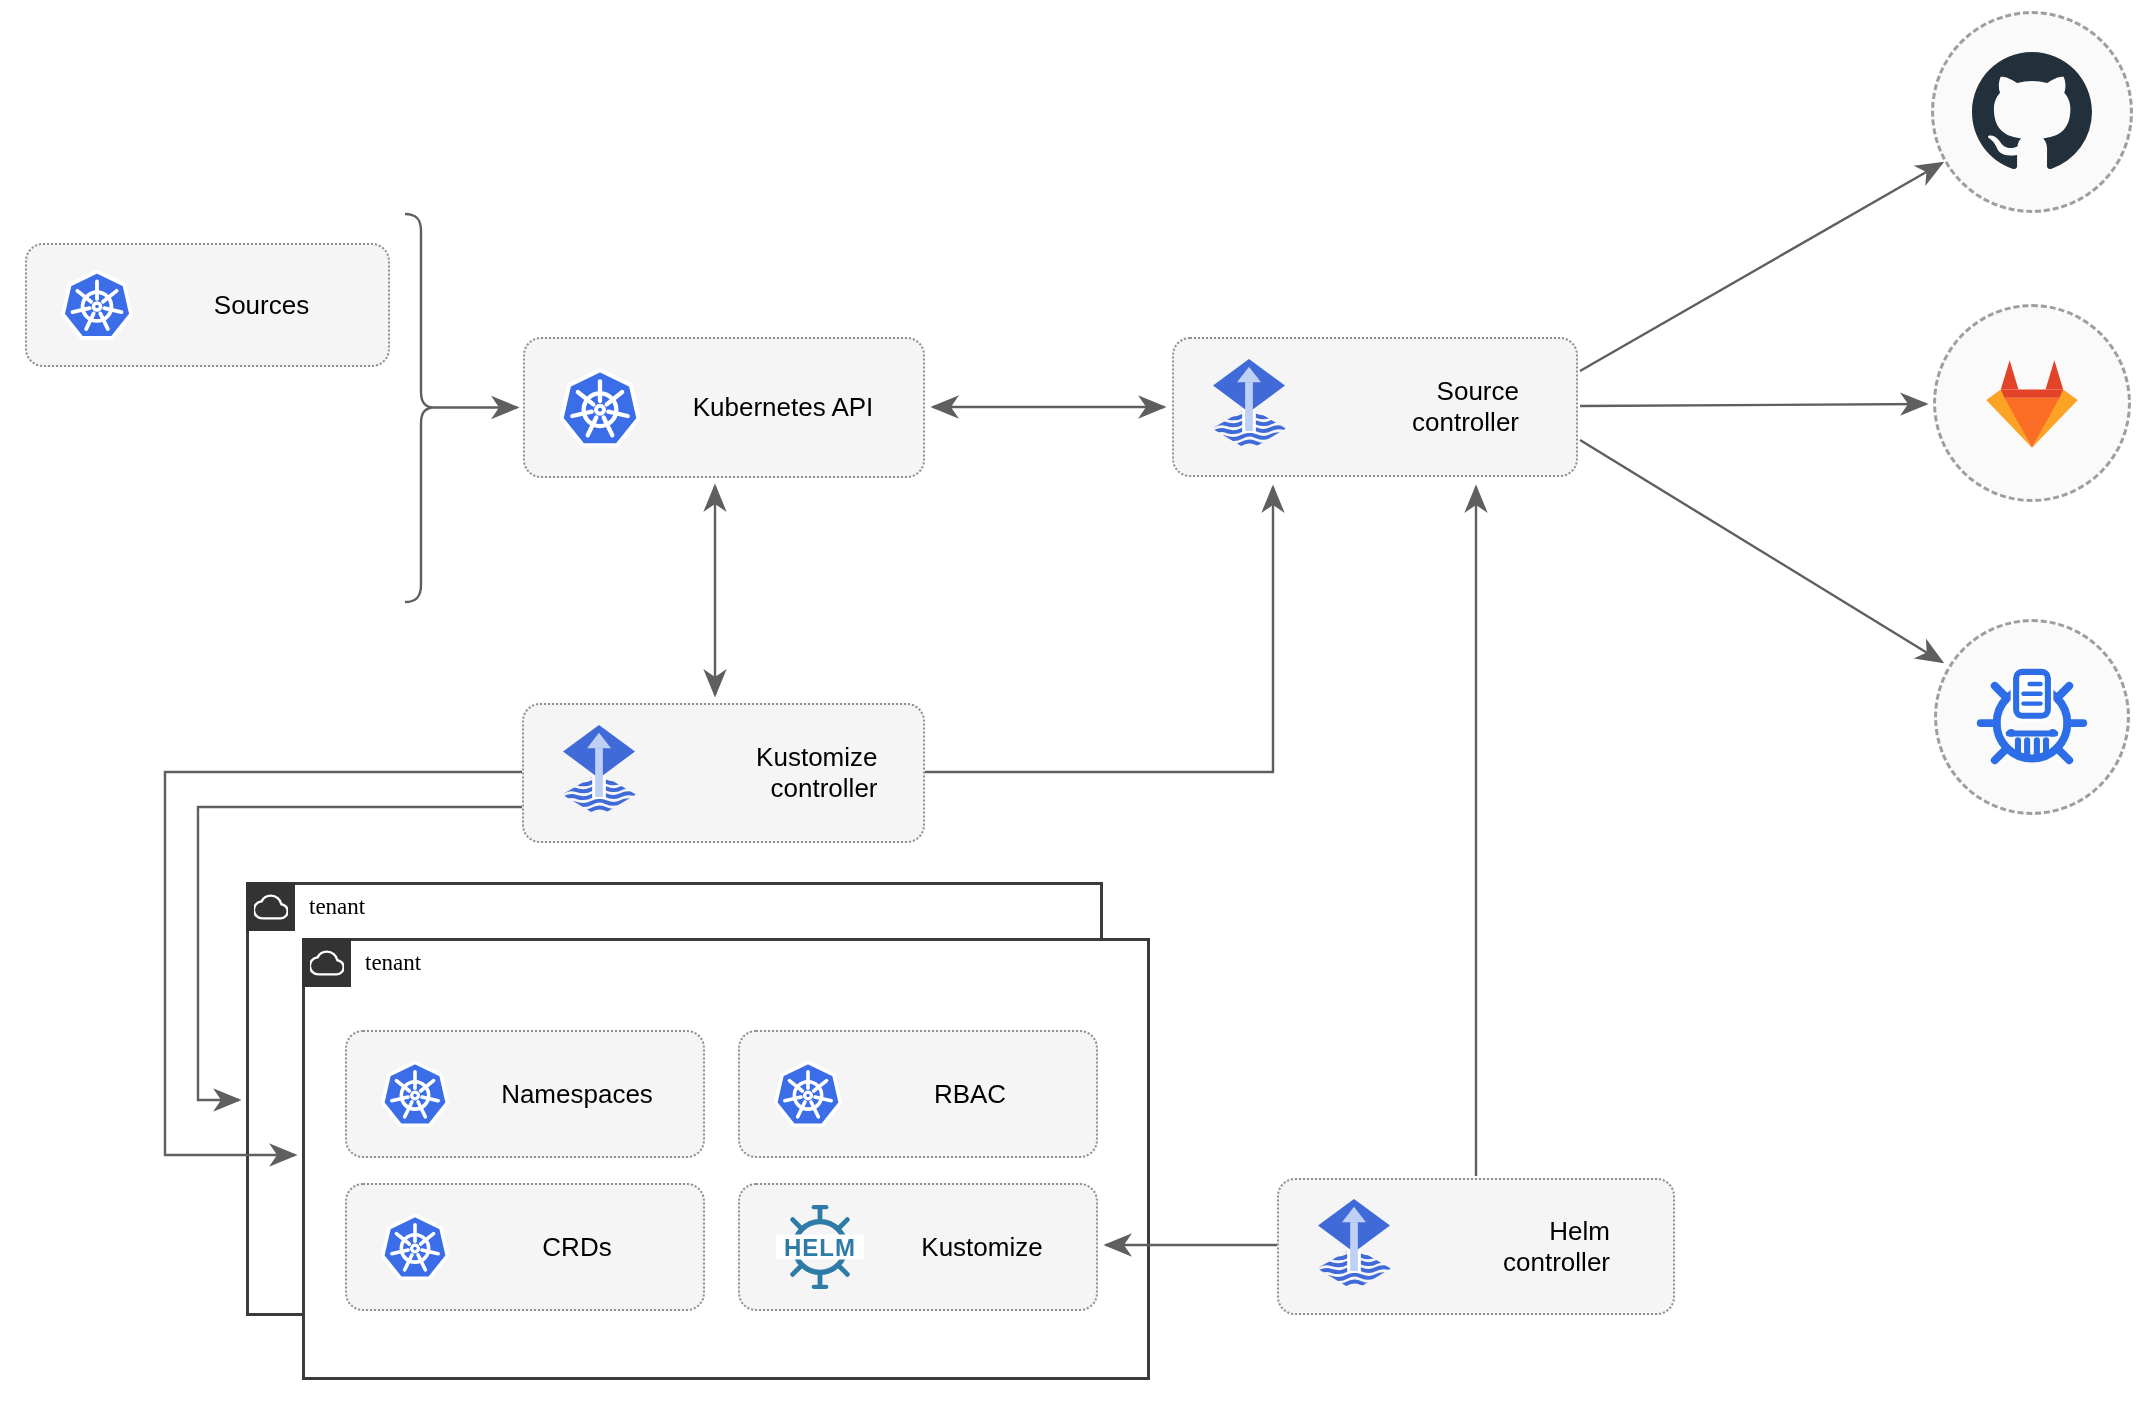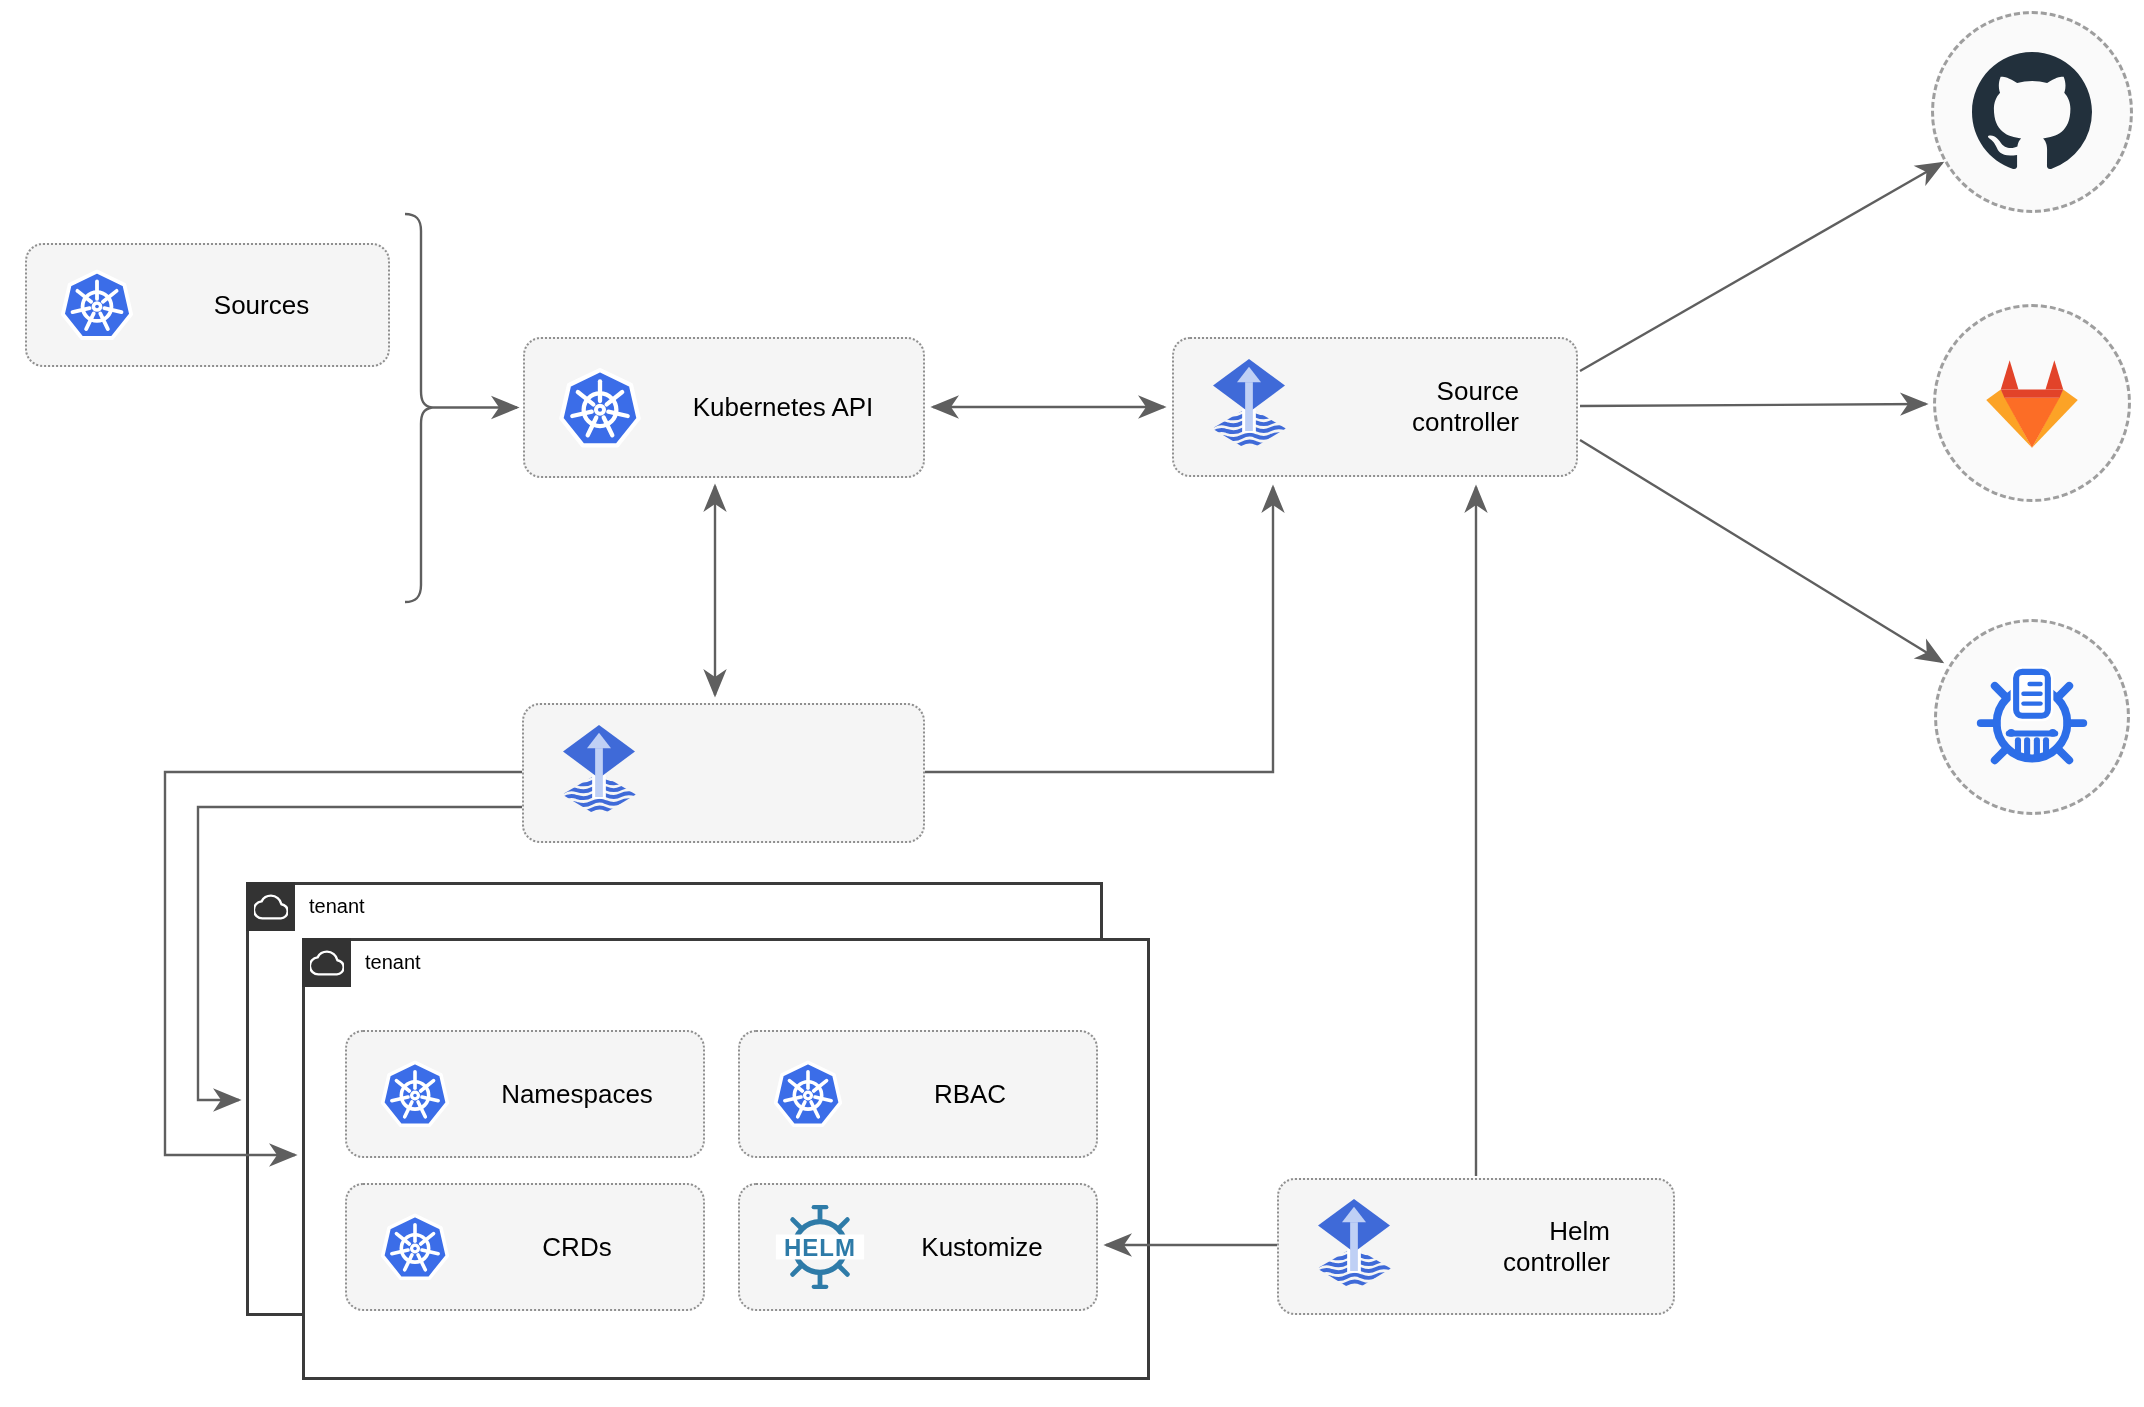--- a/index.html
+++ b/index.html
@@ -20,21 +20,21 @@
   .node .nlabel{flex:1;display:flex;align-items:center;justify-content:center;
         font-size:26px;line-height:1.18;color:var(--label-color);text-align:right;}
   .nlabel span{display:inline-block;}
   .w170{width:170px;} .w190{width:190px;} .w150{width:150px;}
   .tenant{position:absolute;background:#ffffff;border:3px solid var(--tenant-border);box-sizing:border-box;}
   .tenant-back{left:246px;top:882px;width:857px;height:434px;z-index:2;}
   .tenant-front{left:302px;top:938px;width:848px;height:442px;z-index:3;}
   .tab{position:absolute;left:-3px;top:-3px;width:49px;height:49px;background:var(--tenant-tab-bg);
        display:flex;align-items:center;justify-content:center;}
   .tenant-label{position:absolute;left:60px;top:-3px;height:49px;display:flex;align-items:center;
-       font-size:20px;color:#000;}
+       font-size:23px;color:#000;font-family:Liberation Serif, serif;}
   .ext-circle{position:absolute;background:var(--circle-fill);border:3px dashed var(--circle-border);
        border-radius:50%;display:flex;align-items:center;justify-content:center;z-index:2;box-sizing:border-box;}
   svg.icon{flex:0 0 auto;display:block;}
 </style>
 </head>
 <body>
 
 <div class="canvas">
 
   <svg width="0" height="0" style="position:absolute">
@@ -140,20 +140,23 @@
       </svg>
     <div class="nlabel">
         <span class="w170">Source controller</span>
       </div>
   </div>
 
   <div class="node" style="left:522px;top:703px;width:403px;height:140px">
     <svg class="icon" width="86" height="96" viewBox="0 0 100 112">
         <use href="#flux"></use>
       </svg>
+    <div class="nlabel">
+        <span class="w190">Kustomize controller</span>
+      </div>
   </div>
 
   <div class="node" style="left:1277px;top:1178px;width:398px;height:137px">
     <svg class="icon" width="86" height="96" viewBox="0 0 100 112">
         <use href="#flux"></use>
       </svg>
     <div class="nlabel">
         <span class="w150">Helm controller</span>
       </div>
   </div>

